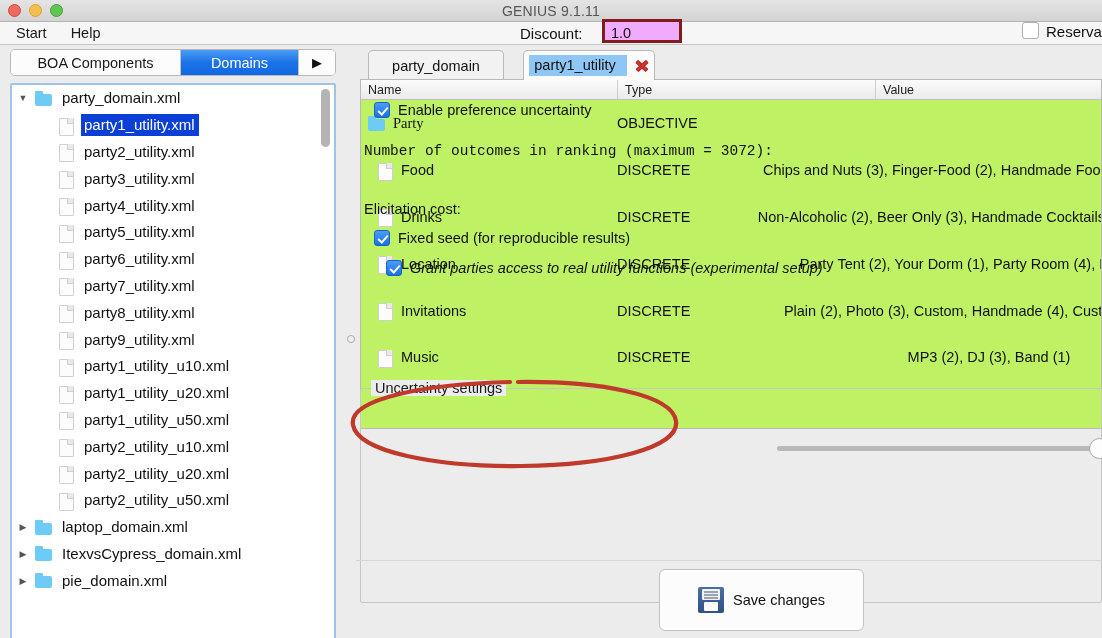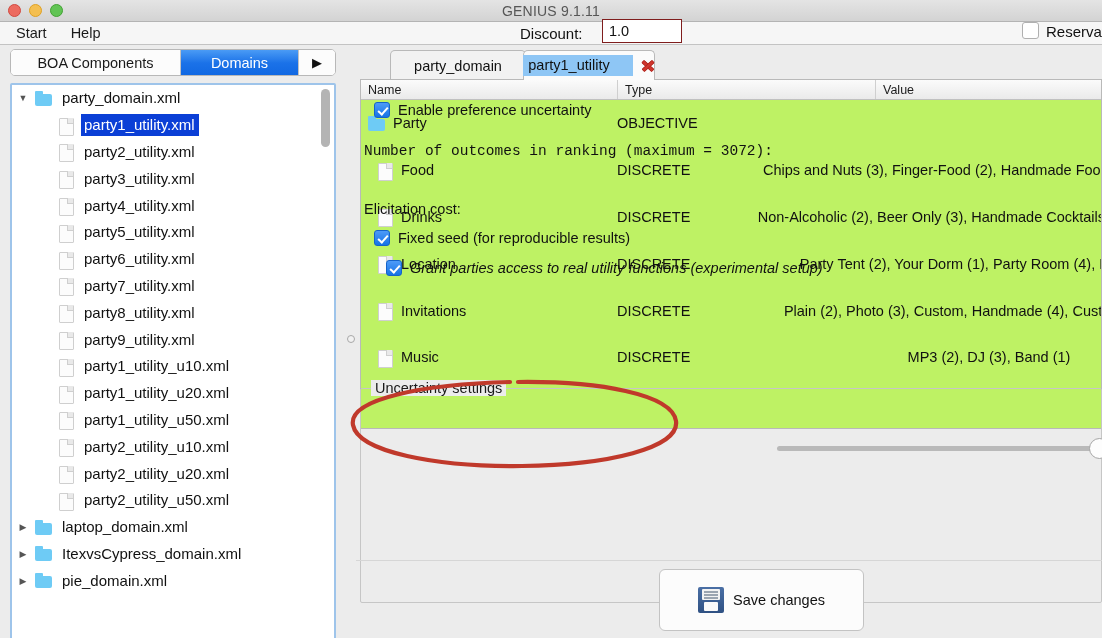--- a/index.html
+++ b/index.html
@@ -164,24 +164,24 @@
     position: absolute; top: 0;
     height: 30px;
     background: #fbfbfb;
     border: 1px solid #b9b9b9;
     border-bottom: none;
     border-radius: 5px 5px 0 0;
     display: flex; align-items: center; justify-content: center;
     font-size: 14.5px; color: #111;
     cursor: default;
   }
-  .doc-tab.t1 { left: 8px;  width: 136px; background: #f2f2f2; margin-left: 22px; }
+  .doc-tab.t1 { left: 8px;  width: 136px; background: #f2f2f2; }
   .doc-tab.t2 { left: 163px; width: 132px; background: #fbfbfb; z-index: 3; }
   .tab-title-sel {
-    background: #8ec6f5; color: #111; padding: 2px 23px 3px 5px;
+    background: #8ec6f5; color: #111; padding: 2px 11px 3px 5px;
   }
   .tab-close {
     margin-left: 7px; width: 15px; height: 15px; position: relative;
     flex: 0 0 15px;
   }
   .tab-close span {
     position: absolute; left: 1px; top: 6px;
     width: 14px; height: 3.6px; background: #d0342c; border-radius: 1px;
     box-shadow: 0 0 0 .6px #9c241d inset;
   }
@@ -215,21 +215,21 @@
   .trow {
     position: relative; height: 46.8px;
     border-bottom: 1px solid transparent;
   }
   .cell-name {
     position: absolute; left: 0; top: 0; width: 256px; height: 46.8px;
     display: flex; align-items: center;
     font-size: 14.5px; color: #111;
     white-space: nowrap;
   }
-  .cell-name.lvl0 { padding-left: 6px; }
+  .cell-name.lvl0 { padding-left: 6px; font-family: Liberation Serif, serif; }
   .cell-name.lvl1 { padding-left: 14px; }
   .cell-type {
     position: absolute; left: 256px; top: 0; width: 258px; height: 46.8px;
     display: flex; align-items: center;
     font-size: 14.5px; color: #111;
   }
   .cell-value {
     position: absolute; left: 514px; top: 0; width: 228px; height: 46.8px;
     display: flex; align-items: center; justify-content: center;
     font-size: 14.5px; color: #111;
@@ -321,22 +321,22 @@
     position: absolute; left: 6px; bottom: 2px; width: 14px; height: 9px;
     background: #fafafa; border-radius: 1px;
   }
   .discount-label {
     position: absolute; left: 520px; top: 25px;
     font-size: 15px; color: #111;
   }
   .discount-input {
     position: absolute; left: 602px; top: 19px;
     width: 80px; height: 24px;
-    background: #ffffff;
-    border: 1px solid #7f1d1d;
+    background: #f0abfc;
+    border: 3px solid #7f1d1d;
     font-size: 14.5px; color: #111;
     padding: 0 6px; line-height: 22px;
     font-family: "Liberation Sans", sans-serif;
   }
   .reserv-cb {
     position: absolute; left: 1022px; top: 22px;
     width: 17px; height: 17px;
     background: #fff; border: 1px solid #b0b0b0; border-radius: 3px;
   }
   .reserv-label {

